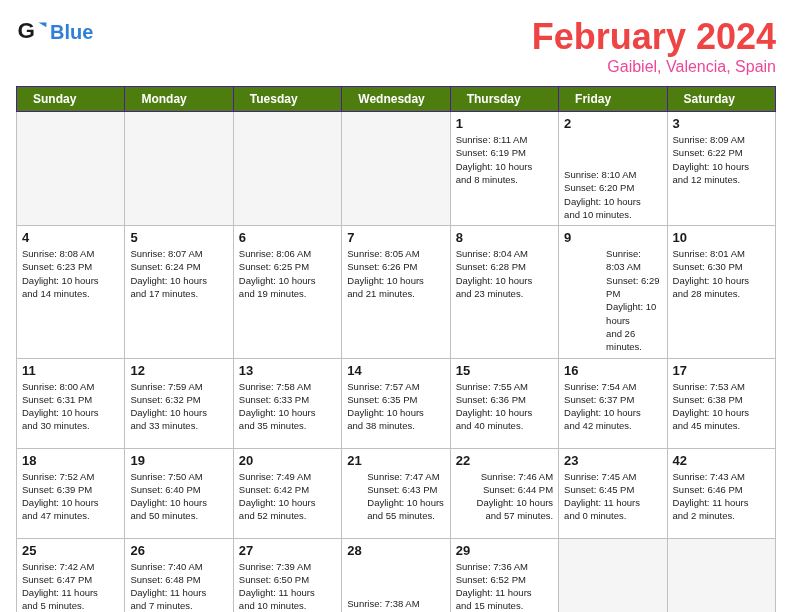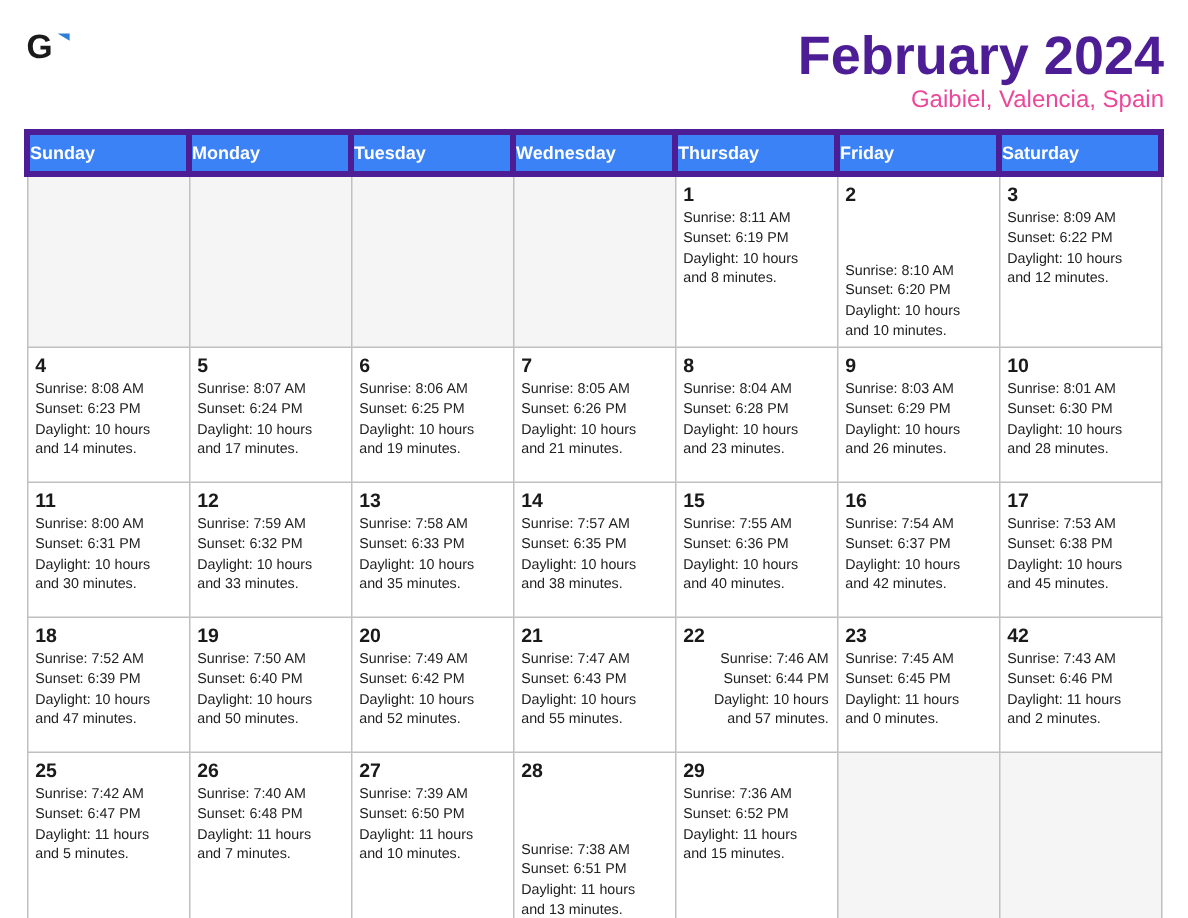--- a/index.html
+++ b/index.html
@@ -24,39 +24,39 @@
       width: 32px;
       height: 32px;
       margin-right: 2px;
     }
     .title-block {
       text-align: right;
     }
     .month-title {
       font-size: 36px;
       font-weight: bold;
-      color: #4c1d95;
+      color: #ef4444;
     }
     .location {
       font-size: 16px;
       color: #ec4899;
     }
     table {
       width: 100%;
       border-collapse: collapse;
       table-layout: fixed;
     }
     th {
-      background: #3b82f6;
+      background: #4d7c0f;
       color: #fff;
       font-size: 12px;
       font-weight: bold;
-      padding: 5px 0;
+      padding: 5px 16px;
       text-align: left;
-      border: 4px solid #4c1d95;
+      border: 1px solid #4c1d95;
     }
     td {
       border: 1px solid #c0c0c0;
       vertical-align: top;
       padding: 4px 5px;
       font-size: 10px;
       color: #222;
       height: 90px;
       background: #fff;
     }
@@ -78,20 +78,21 @@
 </head>
 <body>
 
 <div class="header">
   <div class="logo">
     <svg class="logo-icon" viewBox="0 0 40 40">
       <text x="2" y="28" font-size="28" font-weight="bold" fill="#1a1a1a">G</text>
       <polygon points="28,8 38,14 38,8" fill="#2e7fd8"></polygon>
     </svg>
     <div>
+      <div style="font-size:20px;font-weight:bold;color:#2e7fd8;line-height:1.1;">Blue</div>
     </div>
   </div>
   <div class="title-block">
     <div class="month-title">February 2024</div>
     <div class="location">Gaibiel, Valencia, Spain</div>
   </div>
 </div>
 
 <table>
   <thead>
@@ -164,21 +165,21 @@
         </td>
         <td>
           <div class="day-num">8</div>
           <div class="day-info" style="white-space: pre-line;">Sunrise: 8:04 AM
 Sunset: 6:28 PM
 Daylight: 10 hours
 and 23 minutes.</div>
         </td>
         <td>
           <div class="day-num">9</div>
-          <div class="day-info" style="white-space: pre-line;">Sunrise: 8:03 AM
+          <div class="day-info" style="white-space: pre-line; margin-left: 42px;">Sunrise: 8:03 AM
 Sunset: 6:29 PM
 Daylight: 10 hours
 and 26 minutes.</div>
         </td>
         <td>
           <div class="day-num">10</div>
           <div class="day-info" style="white-space: pre-line;">Sunrise: 8:01 AM
 Sunset: 6:30 PM
 Daylight: 10 hours
 and 28 minutes.</div>
@@ -252,21 +253,21 @@
         </td>
         <td>
           <div class="day-num">20</div>
           <div class="day-info" style="white-space: pre-line;">Sunrise: 7:49 AM
 Sunset: 6:42 PM
 Daylight: 10 hours
 and 52 minutes.</div>
         </td>
         <td>
           <div class="day-num">21</div>
-          <div class="day-info" style="white-space: pre-line;">Sunrise: 7:47 AM
+          <div class="day-info" style="white-space: pre-line; margin-left: 20px;">Sunrise: 7:47 AM
 Sunset: 6:43 PM
 Daylight: 10 hours
 and 55 minutes.</div>
         </td>
         <td>
           <div class="day-num">22</div>
           <div class="day-info" style="white-space: pre-line; text-align: right;">Sunrise: 7:46 AM
 Sunset: 6:44 PM
 Daylight: 10 hours
 and 57 minutes.</div>

